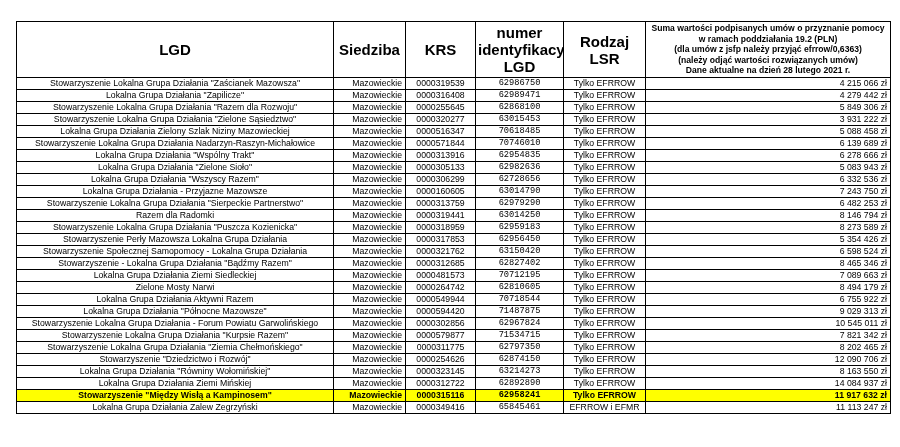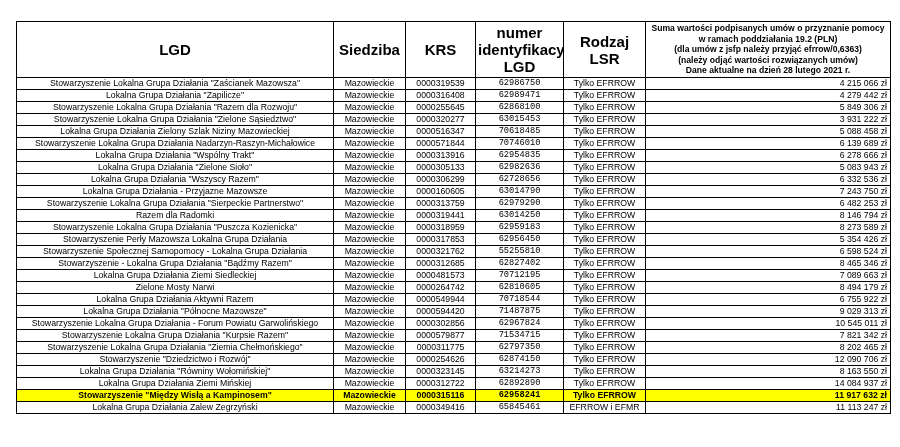--- a/index.html
+++ b/index.html
@@ -48,21 +48,21 @@
   }
   .lgd-table thead th.h-suma div { text-align: center; }
   .lgd-table tbody td {
     height: 11px;
     font-size: 8.7px;
     line-height: 11px;
     padding: 0 3px;
     white-space: nowrap;
   }
   td.c-lgd      { text-align: center; }
-  td.c-siedziba { text-align: center; }
+  td.c-siedziba { text-align: right; }
   td.c-krs      { text-align: center; }
   td.c-numer    { text-align: center; font-family: Liberation Mono, monospace; }
   td.c-rodzaj   { text-align: center; }
   td.c-suma     { text-align: right; padding-right: 5px; }
   tr.highlight td {
     background: var(--hl, #ffff00);
     font-weight: bold;
   }
 </style>
 </head>
@@ -204,21 +204,21 @@
             <td class="c-siedziba">Mazowieckie</td>
             <td class="c-krs">0000317853</td>
             <td class="c-numer">62956450</td>
             <td class="c-rodzaj">Tylko EFRROW</td>
             <td class="c-suma">5 354 426 zł</td>
           </tr>
           <tr>
             <td class="c-lgd">Stowarzyszenie Społecznej Samopomocy - Lokalna Grupa Działania</td>
             <td class="c-siedziba">Mazowieckie</td>
             <td class="c-krs">0000321762</td>
-            <td class="c-numer">55255810</td>
+            <td class="c-numer">63150420</td>
             <td class="c-rodzaj">Tylko EFRROW</td>
             <td class="c-suma">6 598 524 zł</td>
           </tr>
           <tr>
             <td class="c-lgd">Stowarzyszenie - Lokalna Grupa Działania "Bądźmy Razem"</td>
             <td class="c-siedziba">Mazowieckie</td>
             <td class="c-krs">0000312685</td>
             <td class="c-numer">62827402</td>
             <td class="c-rodzaj">Tylko EFRROW</td>
             <td class="c-suma">8 465 346 zł</td>

